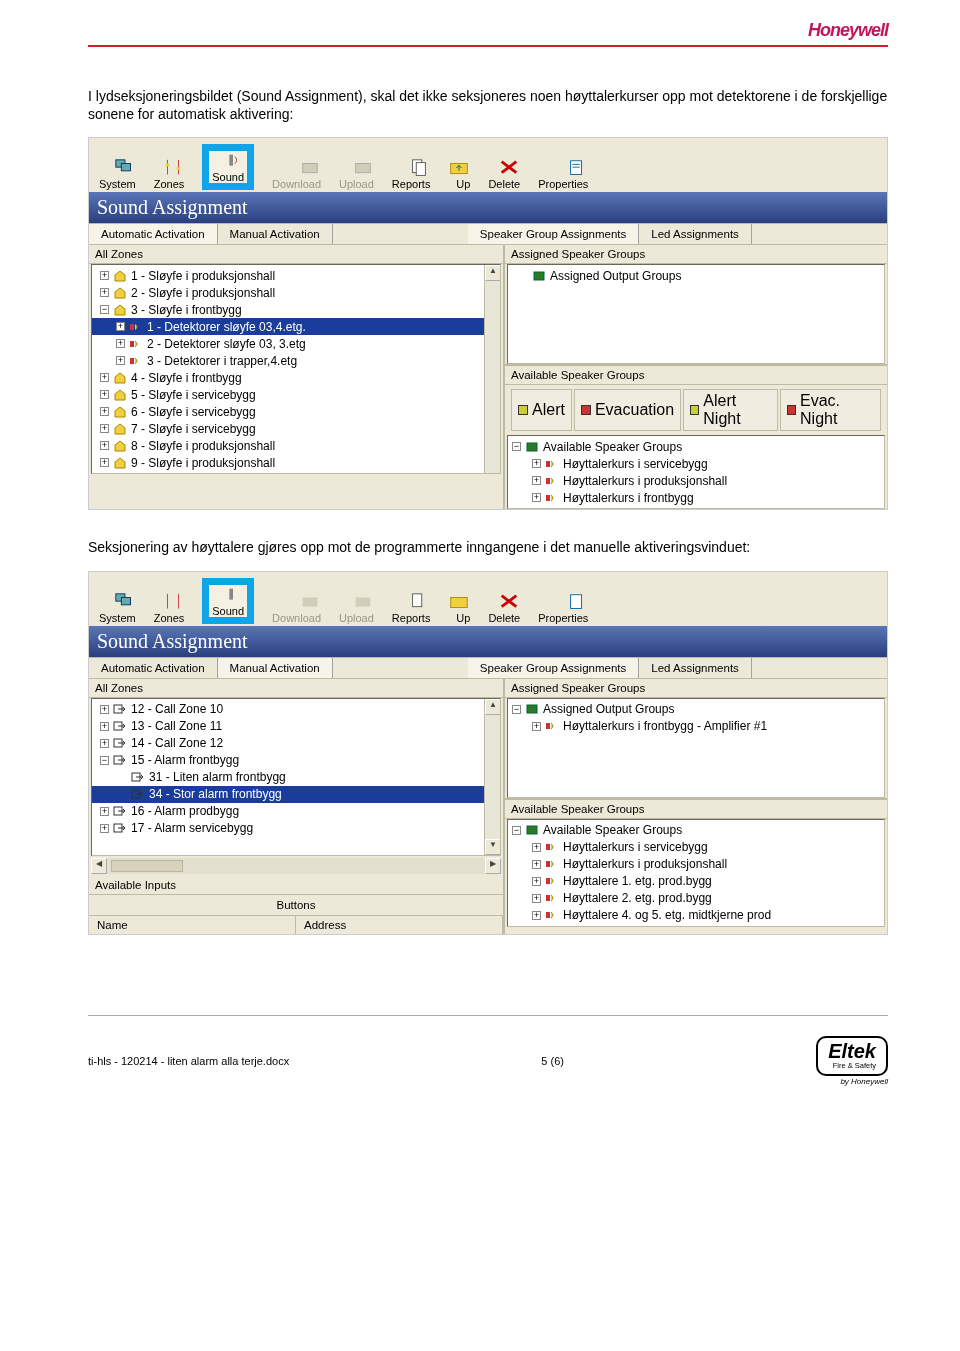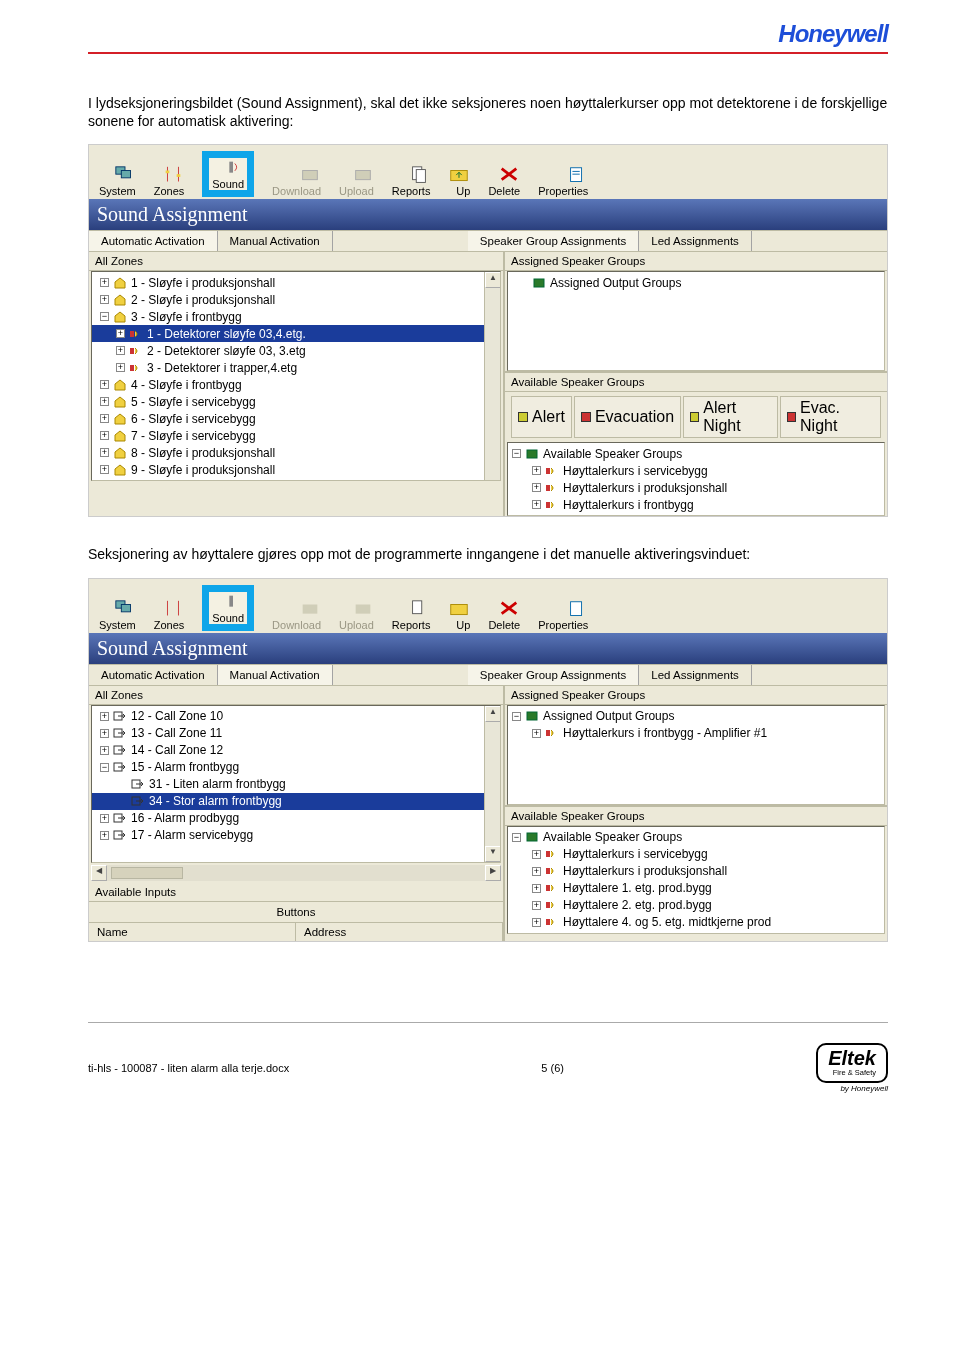--- a/index.html
+++ b/index.html
@@ -1,19 +1,19 @@
 <!DOCTYPE html>
 <html><head>
 <meta charset="utf-8">
 <style>
   * { box-sizing: border-box; }
   body { margin: 0; font-family: Arial, sans-serif; font-size: 13px; background: #fff; color: #000; width: 960px; }
   .page { padding: 20px 72px 10px 88px; }
   .top-logo { text-align: right; padding-bottom: 4px; }
-  .logo-honeywell { color: #1d4ed8; font-weight: bold; font-style: italic; font-size: 24px; letter-spacing: -1px; text-align: right; }
+  .logo-honeywell { color: #be185d; font-weight: bold; font-style: italic; font-size: 18px; letter-spacing: -1px; text-align: right; }
   .redline { height: 2px; background: #d41f27; margin-bottom: 40px; }
   .body-text { margin: 10px 0 14px 0; line-height: 1.3; font-size: 14px; }
   .shot { border: 1px solid #ccc; background: #ece9d8; padding: 0; font-family: Tahoma, sans-serif; font-size: 12px; }
   .toolbar { display: flex; gap: 18px; padding: 6px 10px 2px 10px; background: #ece9d8; align-items: flex-end; }
   .tb-item { display: flex; flex-direction: column; align-items: flex-end; gap: 2px; }
   .tb-item.active { background: #f4f1e2; border: 7px solid #0ea5e9; padding: 0 3px; }
   .tb-item.disabled { color: #9a9784; }
   .tb-label { font-size: 11px; }
   .ico { width: 22px; height: 18px; display: inline-block; }
   .banner { background: linear-gradient(#5a76b8,#2a3f7d); color: #fff; font-family: Georgia, serif; font-size: 20px; padding: 4px 8px; }
@@ -567,20 +567,20 @@
                 <span>Høyttalere 4. og 5. etg. midtkjerne prod</span>
               </div>
             </div>
         </div>
       </div>
     </div>
   </div>
 
   <div class="footer-rule"></div>
   <div class="footer">
-    <span>ti-hls - 100087 - liten alarm alla terje.docx</span>
+    <span>ti-hls - 120214 - liten alarm alla terje.docx</span>
     <span>5 (6)</span>
     <span class="eltek">
       <span class="box"><span>Eltek</span><span class="sub">Fire &amp; Safety</span></span>
       <span class="by">by Honeywell</span>
     </span>
   </div>
 </div>
 
 </body></html>

